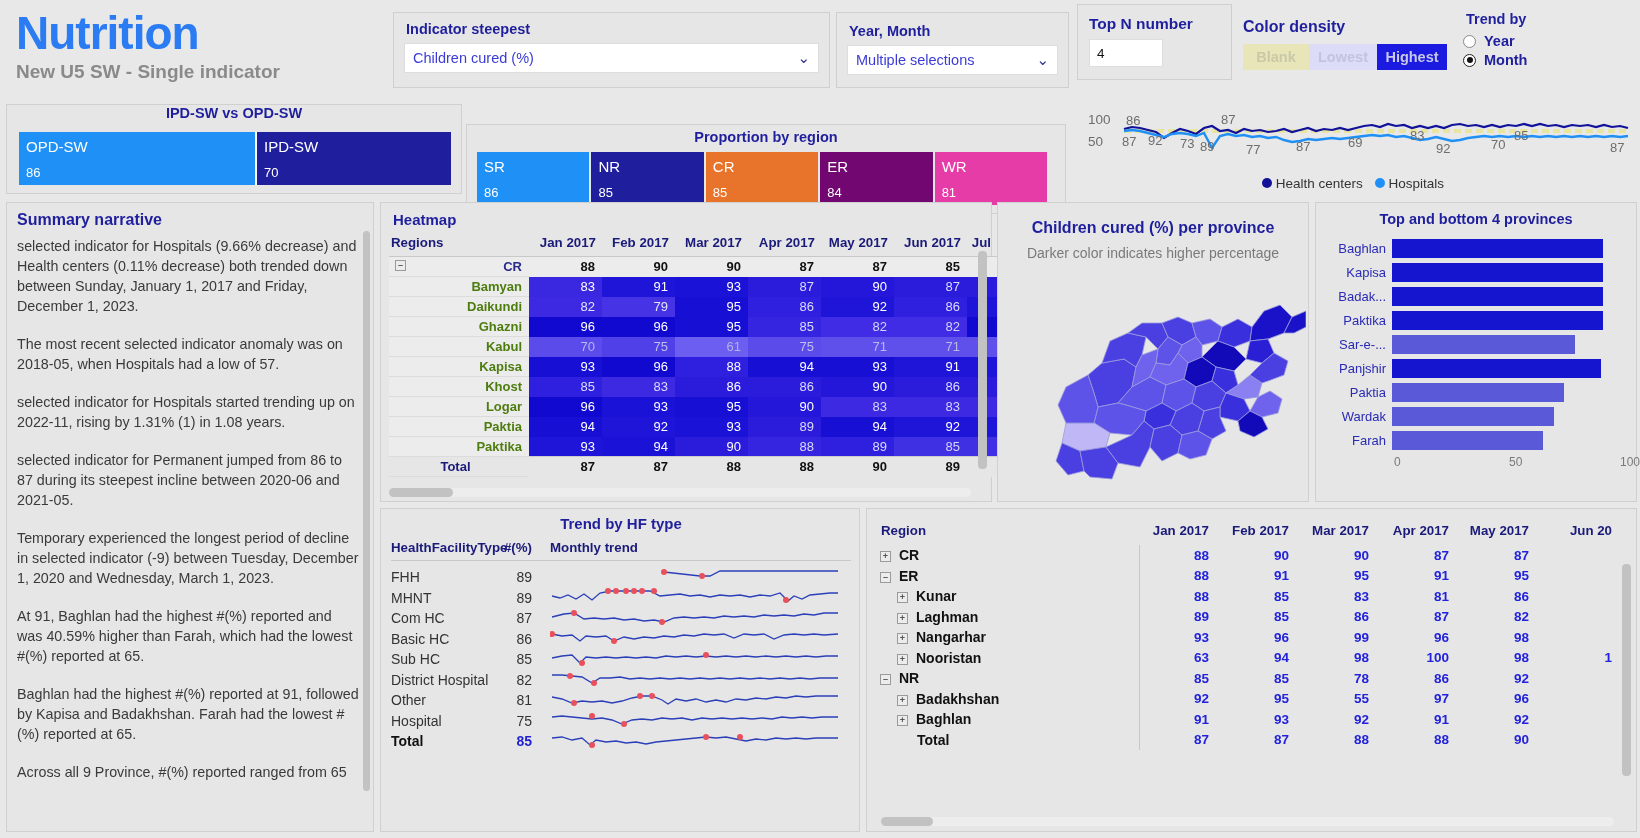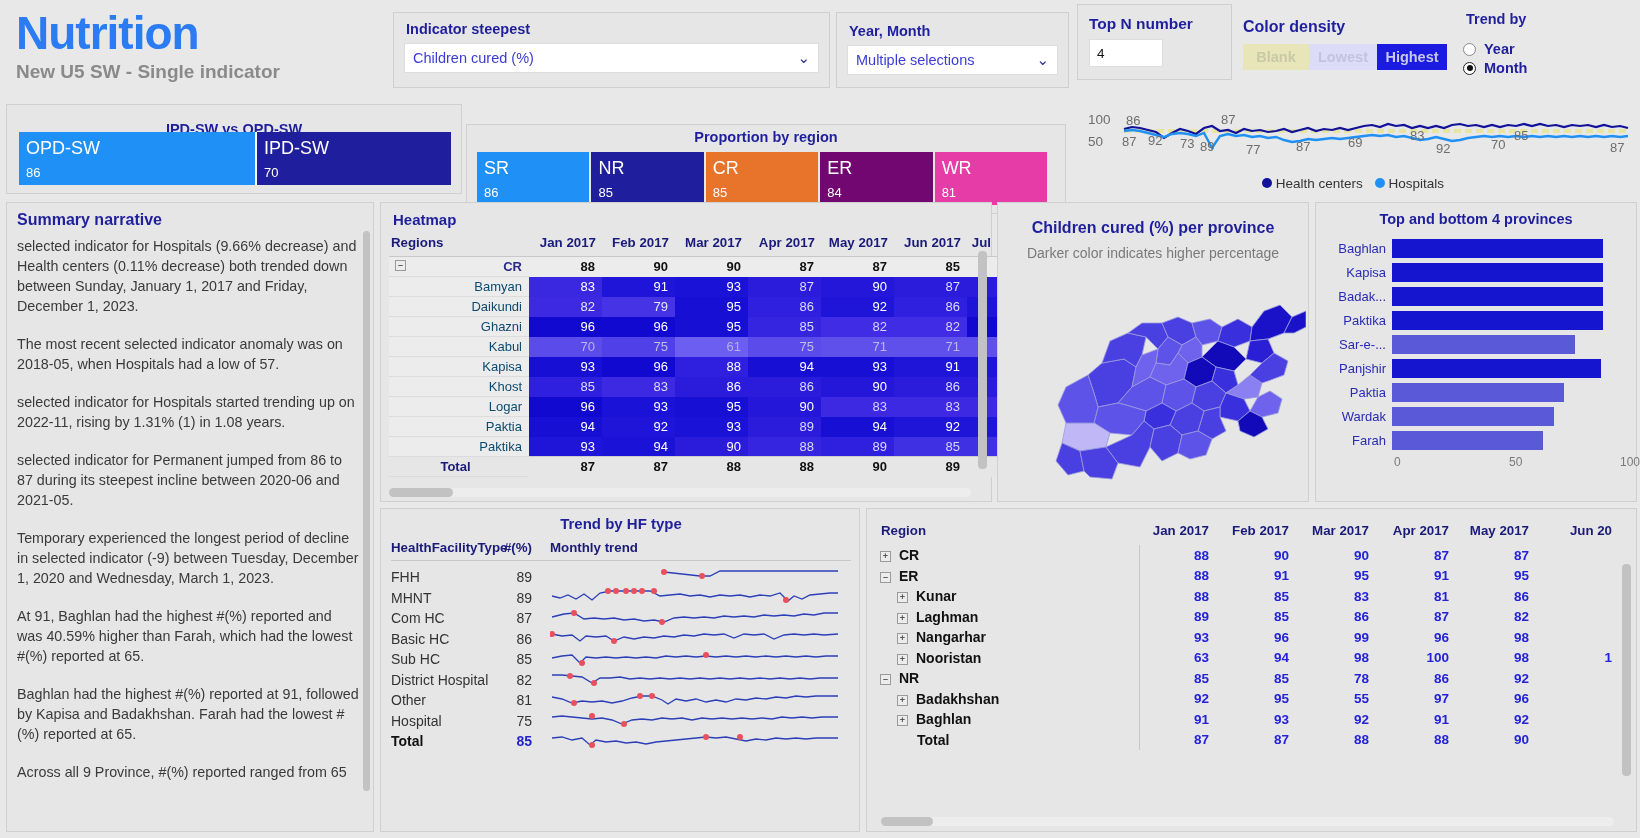--- a/index.html
+++ b/index.html
@@ -40,38 +40,38 @@
   .radio-row { display:flex; align-items:center; gap:8px; margin:3px 0; }
   .radio { width:13px; height:13px; border-radius:50%; border:1.5px solid #888; background:#fff;
            display:inline-block; position:relative; }
   .radio.on { border-color:#222; }
   .radio.on::after { content:""; position:absolute; left:2.5px; top:2.5px; width:6px; height:6px;
                      border-radius:50%; background:#111; }
   .radio-label { font-size:14.5px; font-weight:bold; color:#1f1f9e; }
 
   
   .tile { position:relative; color:#fff; }
-  .tile .tl { position:absolute; left:7px; top:6px; font-size:18px; }
+  .tile .tl { position:absolute; left:7px; top:6px; font-size:15px; }
   .tile .tv { position:absolute; left:7px; bottom:5px; font-size:13px; }
 
   
   #narrative { left:6px; top:202px; width:368px; height:630px; overflow:hidden; padding:8px 12px 0 10px;}
   #narr-title { font-size:16px; font-weight:bold; color:#1f1f9e; margin-bottom:7px; }
   #narr-body p { font-size:14.3px; color:#3a3a3a; line-height:20px; margin-bottom:18px; }
   .vscroll { position:absolute; background:#c2c2c2; border-radius:4px; }
 
   
   #heatmap { left:380px; top:202px; width:612px; height:300px; padding:6px 8px 0 8px; }
   table.hm { border-collapse:collapse; width:100%; table-layout:fixed; }
   table.hm th { font-size:13.3px; font-weight:bold; color:#1a1a7a; padding:3px 6px 6px 2px;
                 text-align:right; border-bottom:1px solid #c8c8c8; }
   table.hm th.rg { text-align:left; }
   table.hm td { font-size:13px; padding:2px 7px 2px 2px; text-align:right; height:20px; }
-  td.rowlab { text-align:left; color:#0c4a6e; font-size:13.5px; padding-left:32px;
-              background:#ececec; border-bottom:1px solid #dcdcdc; }
+  td.rowlab { text-align:left; color:#4d7c0f; font-size:13.5px; padding-left:32px;
+              background:#ececec; border-bottom:1px solid #dcdcdc;font-weight:bold; }
   tr.grp td.rowlab { color:#2a2a8a; font-weight:bold; padding-left:14px; position:relative; }
   tr.grp td { background:#ececec; color:#111; font-weight:bold; }
   tr.tot td { background:#e6e6e6; color:#111; font-weight:bold; border-top:1px solid #ccc;}
   tr.tot td.rowlab { color:#1a1a7a; text-align:center; padding-left:0; font-weight:bold;}
   .expander { position:absolute; left:-10px; top:3px; width:11px; height:11px; border:1px solid #9a9a9a;
               background:#ececec; font-size:9px; line-height:9px; text-align:center; color:#555; }
 
   
   #mappanel { left:997px; top:202px; width:312px; height:300px; }
   #map-title { font-size:16px; margin-top:16px; }
@@ -154,34 +154,34 @@
   <div style="position:absolute; left:1243px; top:18px;">
     <div class="ctl-label" style="font-size:16px; margin-bottom:8px;">Color density</div>
     <div class="density-row">
       <div class="density-cell d-blank" style="width:66px;">Blank</div>
       <div class="density-cell d-lowest" style="width:68px;">Lowest</div>
       <div class="density-cell d-highest" style="width:70px;">Highest</div>
     </div>
   </div>
 
   <div style="position:absolute; left:1463px; top:11px;">
-    <div class="ctl-label" style="margin-bottom:14px; margin-left:3px;">Trend by</div>
+    <div class="ctl-label" style="margin-bottom:6px; margin-left:3px;">Trend by</div>
     <div class="radio-row">
       <span class="radio"></span>
       <span class="radio-label">Year</span>
     </div>
     <div class="radio-row">
       <span class="radio on"></span>
       <span class="radio-label">Month</span>
     </div>
   </div>
 </div>
 
 <div class="card" style="left:6px; top:104px; width:456px; height:90px;">
-  <div class="card-title" style="font-size:14.5px; margin-top:16px;">IPD-SW vs OPD-SW</div>
+  <div class="card-title" style="font-size:14.5px; margin-top:0;">IPD-SW vs OPD-SW</div>
   <div style="position:absolute; left:12px; top:27px; right:10px; bottom:8px; display:flex;">
     <div class="tile" style="width:55.1%; background:#1f90f5; border-right:2px solid #fff;">
       <span class="tl">OPD-SW</span>
       <span class="tv">86</span>
     </div>
     <div class="tile" style="width:44.9%; background:#1f1f9e;">
       <span class="tl">IPD-SW</span>
       <span class="tv">70</span>
     </div>
   </div>

